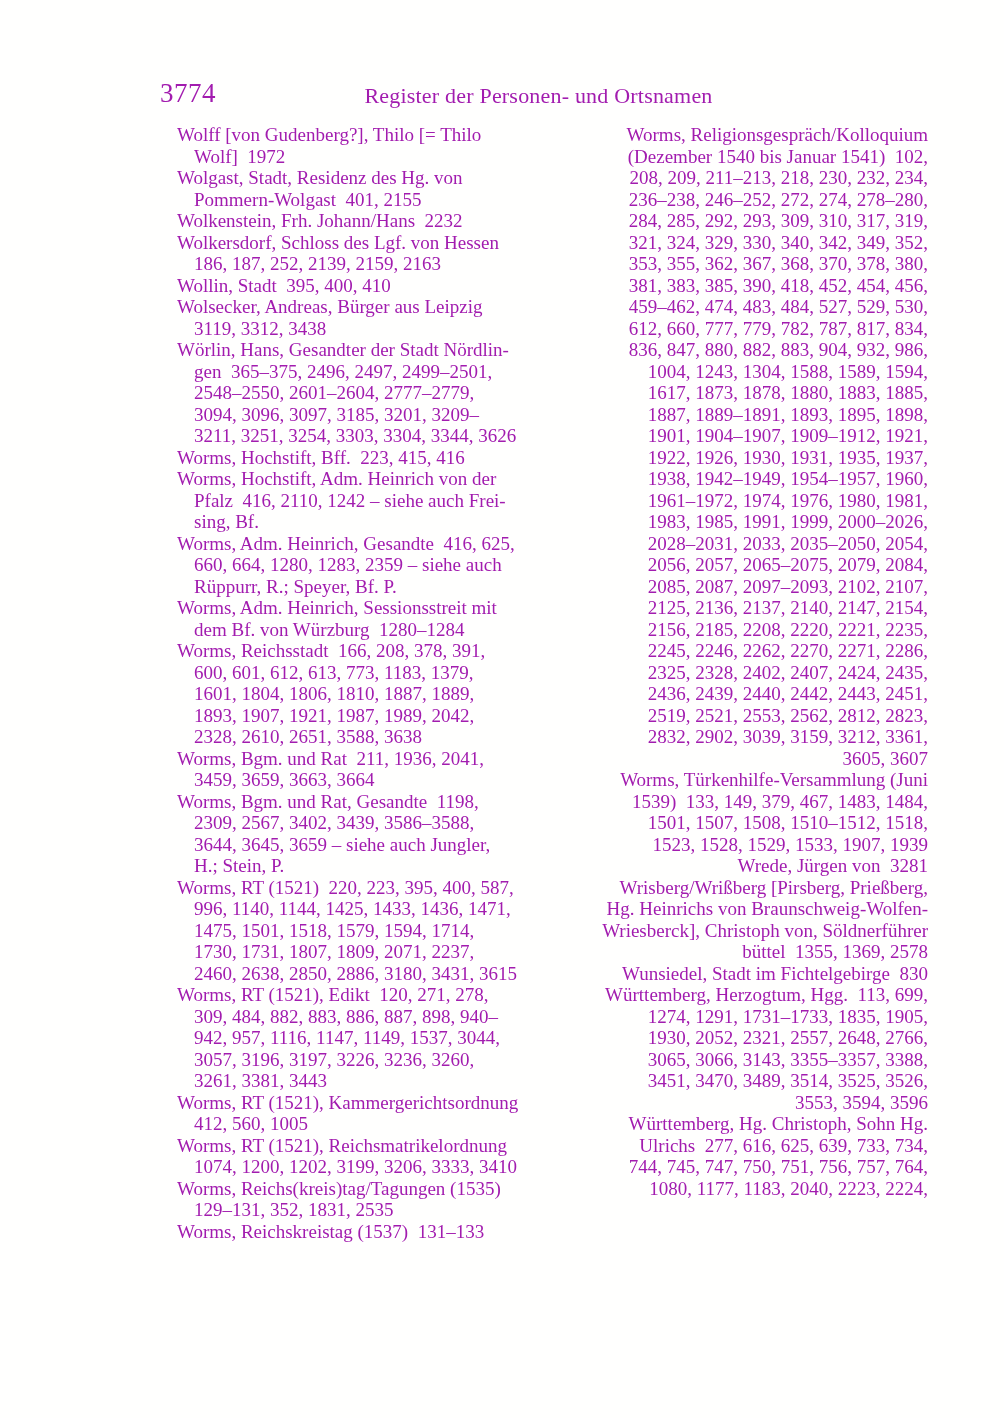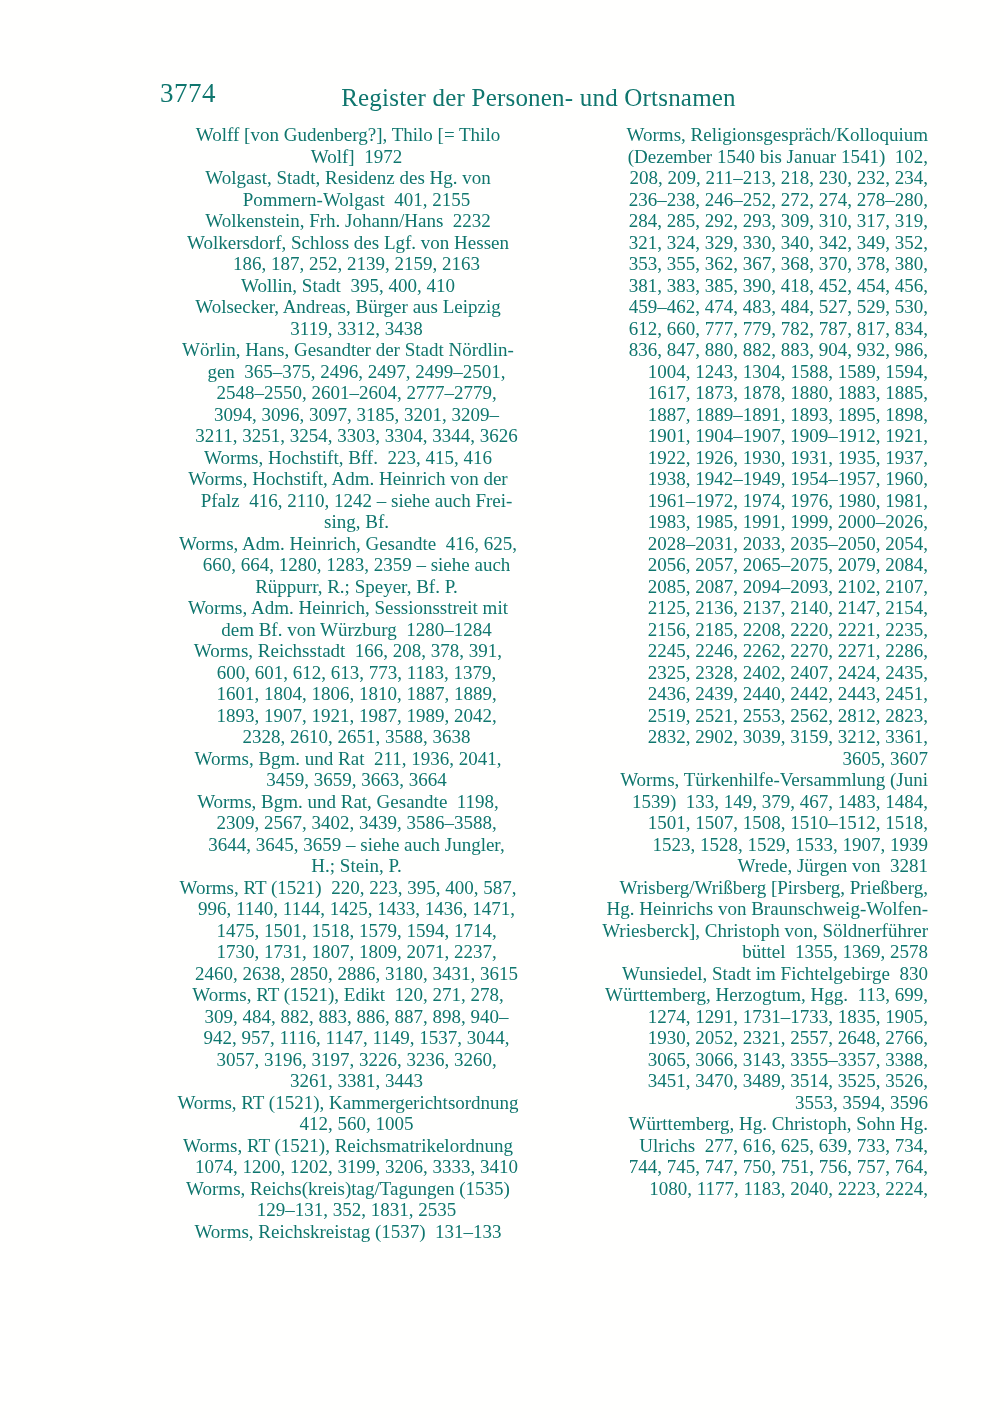--- a/index.html
+++ b/index.html
@@ -6,49 +6,49 @@
     margin: 0;
     padding: 0;
     background: #ffffff;
   }
   .page {
     position: relative;
     width: 1004px;
     height: 1418px;
     background: #fffffe;
     font-family: "Liberation Serif", "DejaVu Serif", serif;
-    color: #0f766e;
+    color: #a21caf;
     overflow: hidden;
   }
   .page-number {
     position: absolute;
     left: 160px;
     top: 80px;
     font-size: 27px;
     line-height: 1;
     letter-spacing: 0.5px;
   }
   .header-title {
     position: absolute;
     left: 161px;
     top: 85px;
     width: 755px;
     text-align: center;
-    font-size: 25px;
+    font-size: 22px;
     line-height: 1;
     letter-spacing: 0.2px;
   }
   .column {
     position: absolute;
     top: 124px;
     width: 382px;
     font-size: 19px;
     line-height: 21.5px;
   }
-  .column-left  { left: 157px; text-align: center; }
+  .column-left  { left: 177px; }
   .column-right { left: 546px; text-align: right; }
   .entry { margin: 0; }
   .line { white-space: pre; }
   .line.cont { padding-left: 17px; }
 </style>
 </head>
 <body>
 
 <div class="page">
   <header>
@@ -167,21 +167,21 @@
           <div class="line cont">1004, 1243, 1304, 1588, 1589, 1594,</div>
           <div class="line cont">1617, 1873, 1878, 1880, 1883, 1885,</div>
           <div class="line cont">1887, 1889–1891, 1893, 1895, 1898,</div>
           <div class="line cont">1901, 1904–1907, 1909–1912, 1921,</div>
           <div class="line cont">1922, 1926, 1930, 1931, 1935, 1937,</div>
           <div class="line cont">1938, 1942–1949, 1954–1957, 1960,</div>
           <div class="line cont">1961–1972, 1974, 1976, 1980, 1981,</div>
           <div class="line cont">1983, 1985, 1991, 1999, 2000–2026,</div>
           <div class="line cont">2028–2031, 2033, 2035–2050, 2054,</div>
           <div class="line cont">2056, 2057, 2065–2075, 2079, 2084,</div>
-          <div class="line cont">2085, 2087, 2094–2093, 2102, 2107,</div>
+          <div class="line cont">2085, 2087, 2097–2093, 2102, 2107,</div>
           <div class="line cont">2125, 2136, 2137, 2140, 2147, 2154,</div>
           <div class="line cont">2156, 2185, 2208, 2220, 2221, 2235,</div>
           <div class="line cont">2245, 2246, 2262, 2270, 2271, 2286,</div>
           <div class="line cont">2325, 2328, 2402, 2407, 2424, 2435,</div>
           <div class="line cont">2436, 2439, 2440, 2442, 2443, 2451,</div>
           <div class="line cont">2519, 2521, 2553, 2562, 2812, 2823,</div>
           <div class="line cont">2832, 2902, 3039, 3159, 3212, 3361,</div>
           <div class="line cont">3605, 3607</div>
         </div>
         <div class="entry">

